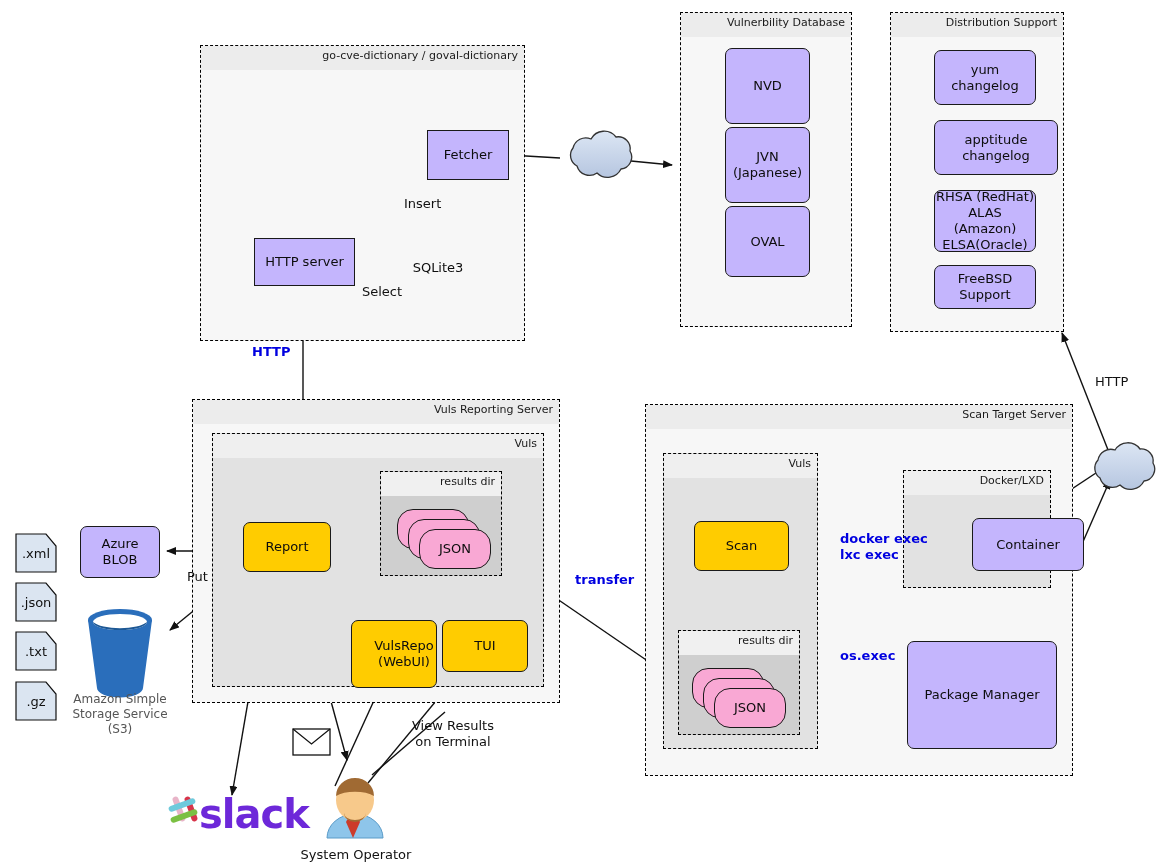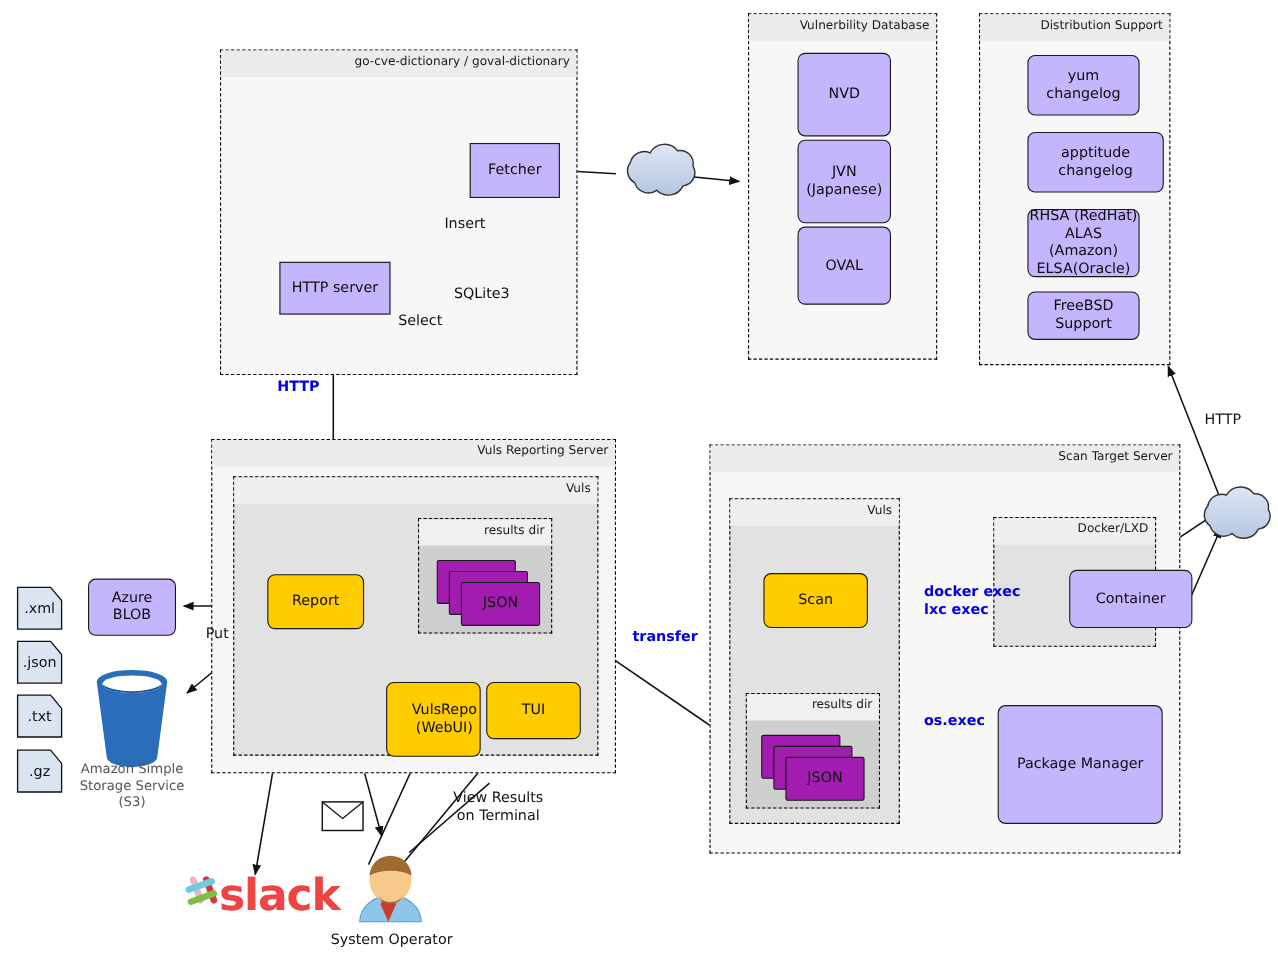--- a/index.html
+++ b/index.html
@@ -18,21 +18,21 @@
   .group.g3{background:#cfcfcf;}
   .group.g3 > .ghead{background:#f0f0f0;}
 
   
   .node{position:absolute;box-sizing:border-box;display:flex;align-items:center;
         justify-content:center;text-align:center;font-size:13px;color:#0d0d0d;
         line-height:1.22;white-space:pre-line;}
   .grey{background:#c4b5fd;border:1.3px solid #1a1a1a;}
   .grey.r{border-radius:7px;}
   .yellow{background:#ffcc00;border:1.3px solid #1a1a1a;border-radius:7px;}
-  .bluebox{background:#a21caf;border:1.3px solid #1a1a1a;border-radius:2px;}
+  .bluebox{background:#f9a8d4;border:1.3px solid #1a1a1a;border-radius:16px;}
   .sharp{border-radius:0;}
 
   
   .cyl{position:absolute;}
   .cyl .lbl{position:absolute;left:0;right:0;top:50%;transform:translateY(-50%);
       text-align:center;font-size:13px;color:#0d0d0d;}
 
   
   .fileicon{position:absolute;}
   .fileicon .lbl{position:absolute;left:0;right:0;top:50%;transform:translateY(-46%);
@@ -274,18 +274,18 @@
     <div class="lbl">.txt</div>
   </div>
   <div class="fileicon" style="left:16px;top:682px;width:40px;height:38px;">
     <div class="lbl">.gz</div>
   </div>
 
   <div class="lbl-txt lbl-grey" style="left:72px;top:692px;width:96px;text-align:center;font-size:12px;">Amazon Simple
 Storage Service
 (S3)</div>
 
-  <div class="lbl-txt" style="left:199px;top:789px;font-size:40px;font-weight:bold;color:#ef4444;
+  <div class="lbl-txt" style="left:199px;top:789px;font-size:40px;font-weight:bold;color:#6d28d9;
               letter-spacing:-1px;">slack</div>
 
   <div class="lbl-txt" style="left:300px;top:847px;width:112px;text-align:center;">System Operator</div>
 
 </div>
 
 </body></html>

